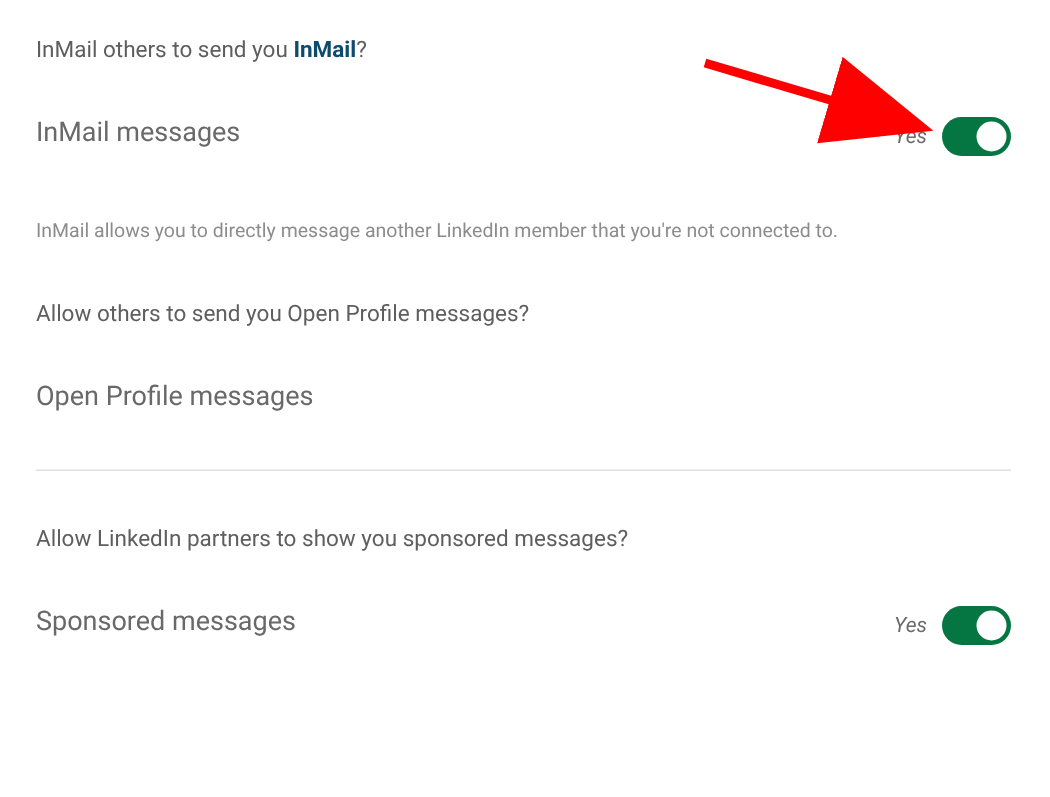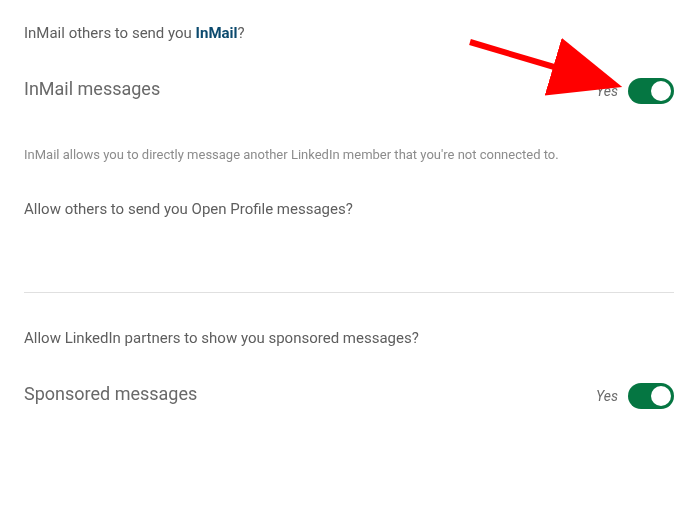--- a/index.html
+++ b/index.html
@@ -112,20 +112,21 @@
       <div class="knob"></div>
     </div>
   </div>
 </div>
 
 <div class="description">InMail allows you to directly message another LinkedIn member that you're not connected to.</div>
 
 <div class="section-question">Allow others to send you Open Profile messages?</div>
 
 <div class="setting-row">
+  <div class="setting-title">Open Profile messages</div>
 </div>
 
 <hr class="divider">
 
 <div class="section-question">Allow LinkedIn partners to show you sponsored messages?</div>
 
 <div class="setting-row">
   <div class="setting-title">Sponsored messages</div>
   <div class="toggle-wrap">
     <span class="toggle-label">Yes</span>

